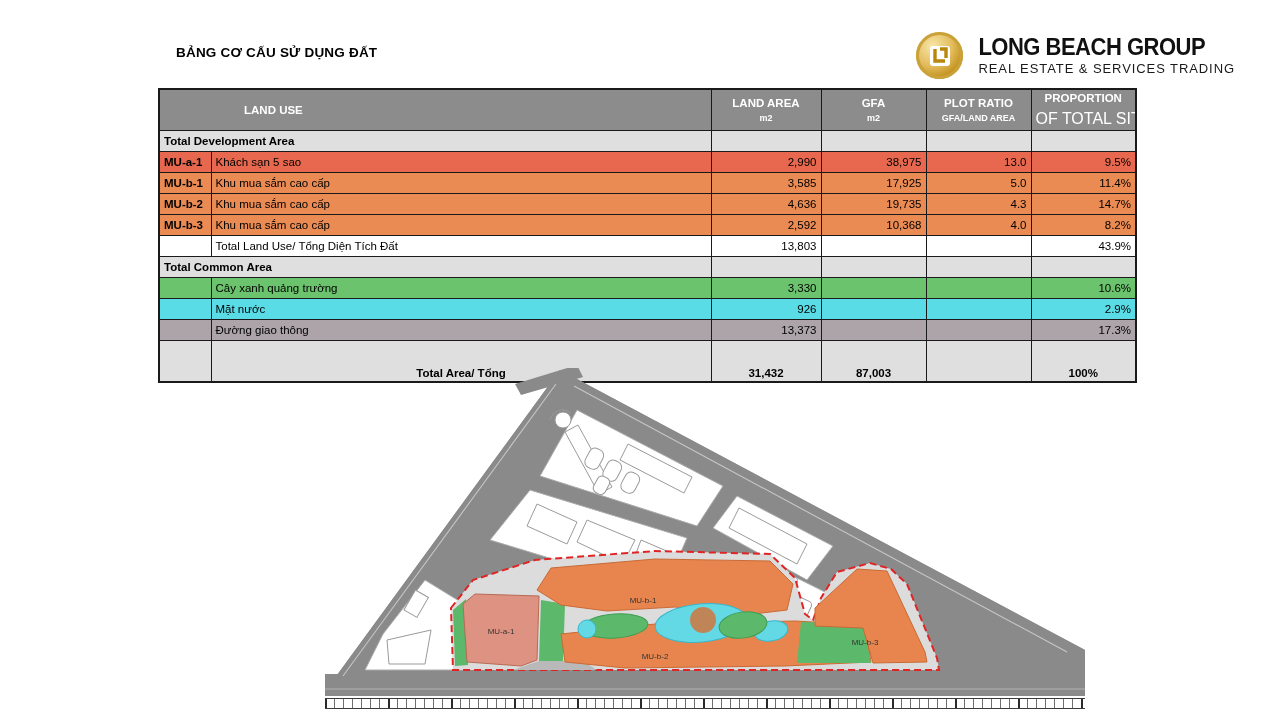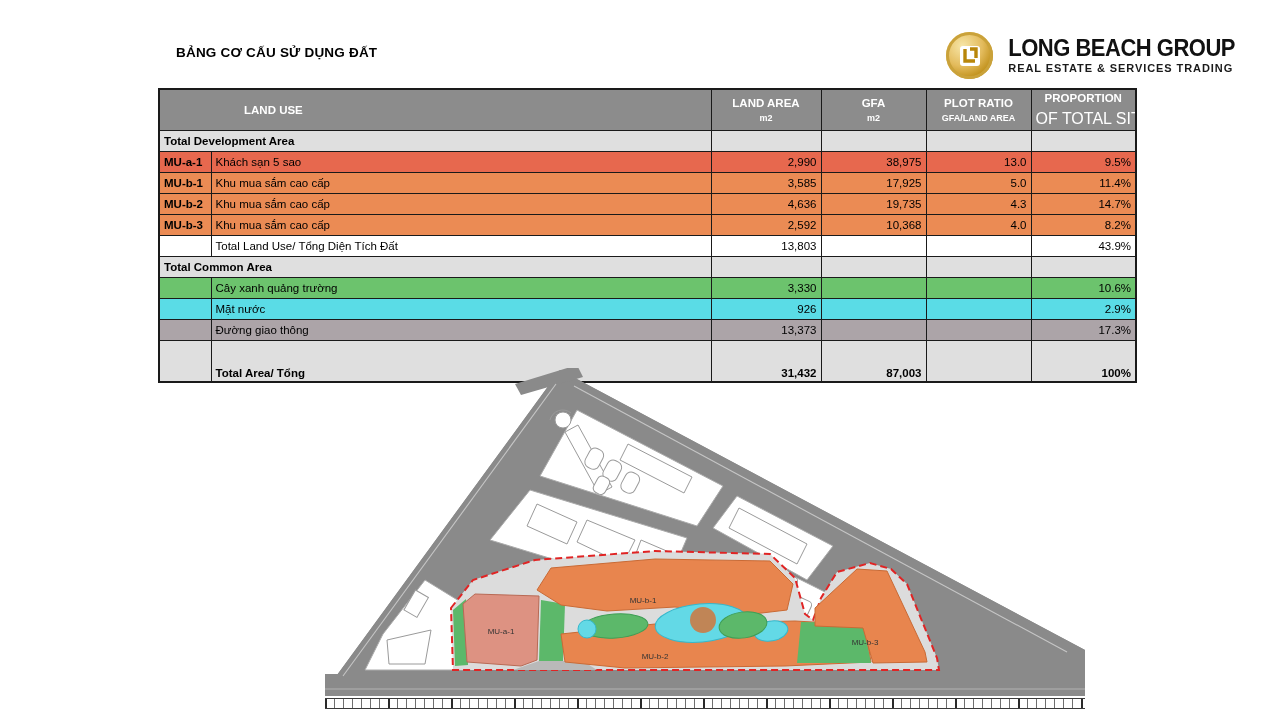--- a/index.html
+++ b/index.html
@@ -12,21 +12,21 @@
 
   
   .logo{position:absolute;top:32px;right:28px;display:flex;align-items:center;gap:15px;}
   .logo-badge{width:47px;height:47px;border-radius:50%;
       background:radial-gradient(circle at 35% 30%, #f7e6a8 0%, #e3bb5c 45%, #b8860b 80%, #8a6508 100%);
       display:flex;align-items:center;justify-content:center;
       box-shadow:inset 0 0 0 3px #caa23a;}
   .logo-badge svg{display:block;}
   .logo-text{display:flex;flex-direction:column;line-height:1;}
   .logo-name{font-size:22px;font-weight:800;letter-spacing:-0.5px;color:#111;transform:scaleY(1.12);transform-origin:left center;}
-  .logo-tagline{font-size:11px;font-weight:bold;letter-spacing:0.92px;color:#1a1a1a;margin-top:4px;}
+  .logo-tagline{font-size:13px;font-weight:normal;letter-spacing:0.92px;color:#1a1a1a;margin-top:4px;}
 
   
   table.landuse{position:absolute;left:158px;top:88px;border-collapse:collapse;table-layout:fixed;
       width:977px;font-size:11.5px;border:2px solid #1a1a1a;}
   table.landuse td,table.landuse th{border:1px solid #1a1a1a;padding:0 4px;overflow:hidden;
       white-space:nowrap;height:20px;}
   table.landuse col.c-code{width:52px;}
   table.landuse col.c-desc{width:500px;}
   table.landuse col.c-area{width:110px;}
   table.landuse col.c-gfa{width:105px;}
@@ -41,21 +41,21 @@
 
   td.num{text-align:right;}
   td.code{font-weight:bold;padding-left:3px;}
   tr.section td{background:#dfdfdf;font-weight:bold;}
   tr.r-red td{background:#e7684e;}
   tr.r-orange td{background:#eb8b54;}
   tr.r-white td{background:#ffffff;}
   tr.r-green td{background:#6cc36d;}
   tr.r-cyan td{background:#5adce6;}
   tr.r-gray td{background:#aca4a8;}
-  tr.r-total td{background:#dfdfdf;font-weight:bold;height:38px;vertical-align:bottom;padding-bottom:2px;}
+  tr.r-total td{background:#dfdfdf;font-weight:bold;height:38px;vertical-align:bottom;padding-bottom:2px;text-align:center;}
 
   
   .map-wrap{position:absolute;left:325px;top:368px;width:760px;height:341px;}
   .map-wrap svg{position:absolute;left:0;top:0;}
   .ruler{position:absolute;left:0;bottom:0;width:760px;height:11px;background-color:#fff;
       border-top:1.5px solid #3a3a3a;border-bottom:1.5px solid #3a3a3a;box-sizing:border-box;
       background-image:
         repeating-linear-gradient(90deg,#2a2a2a 0 1.6px,transparent 1.6px 63px),
         repeating-linear-gradient(90deg,#6f6f6f 0 1px,transparent 1px 9px);}
 </style>

